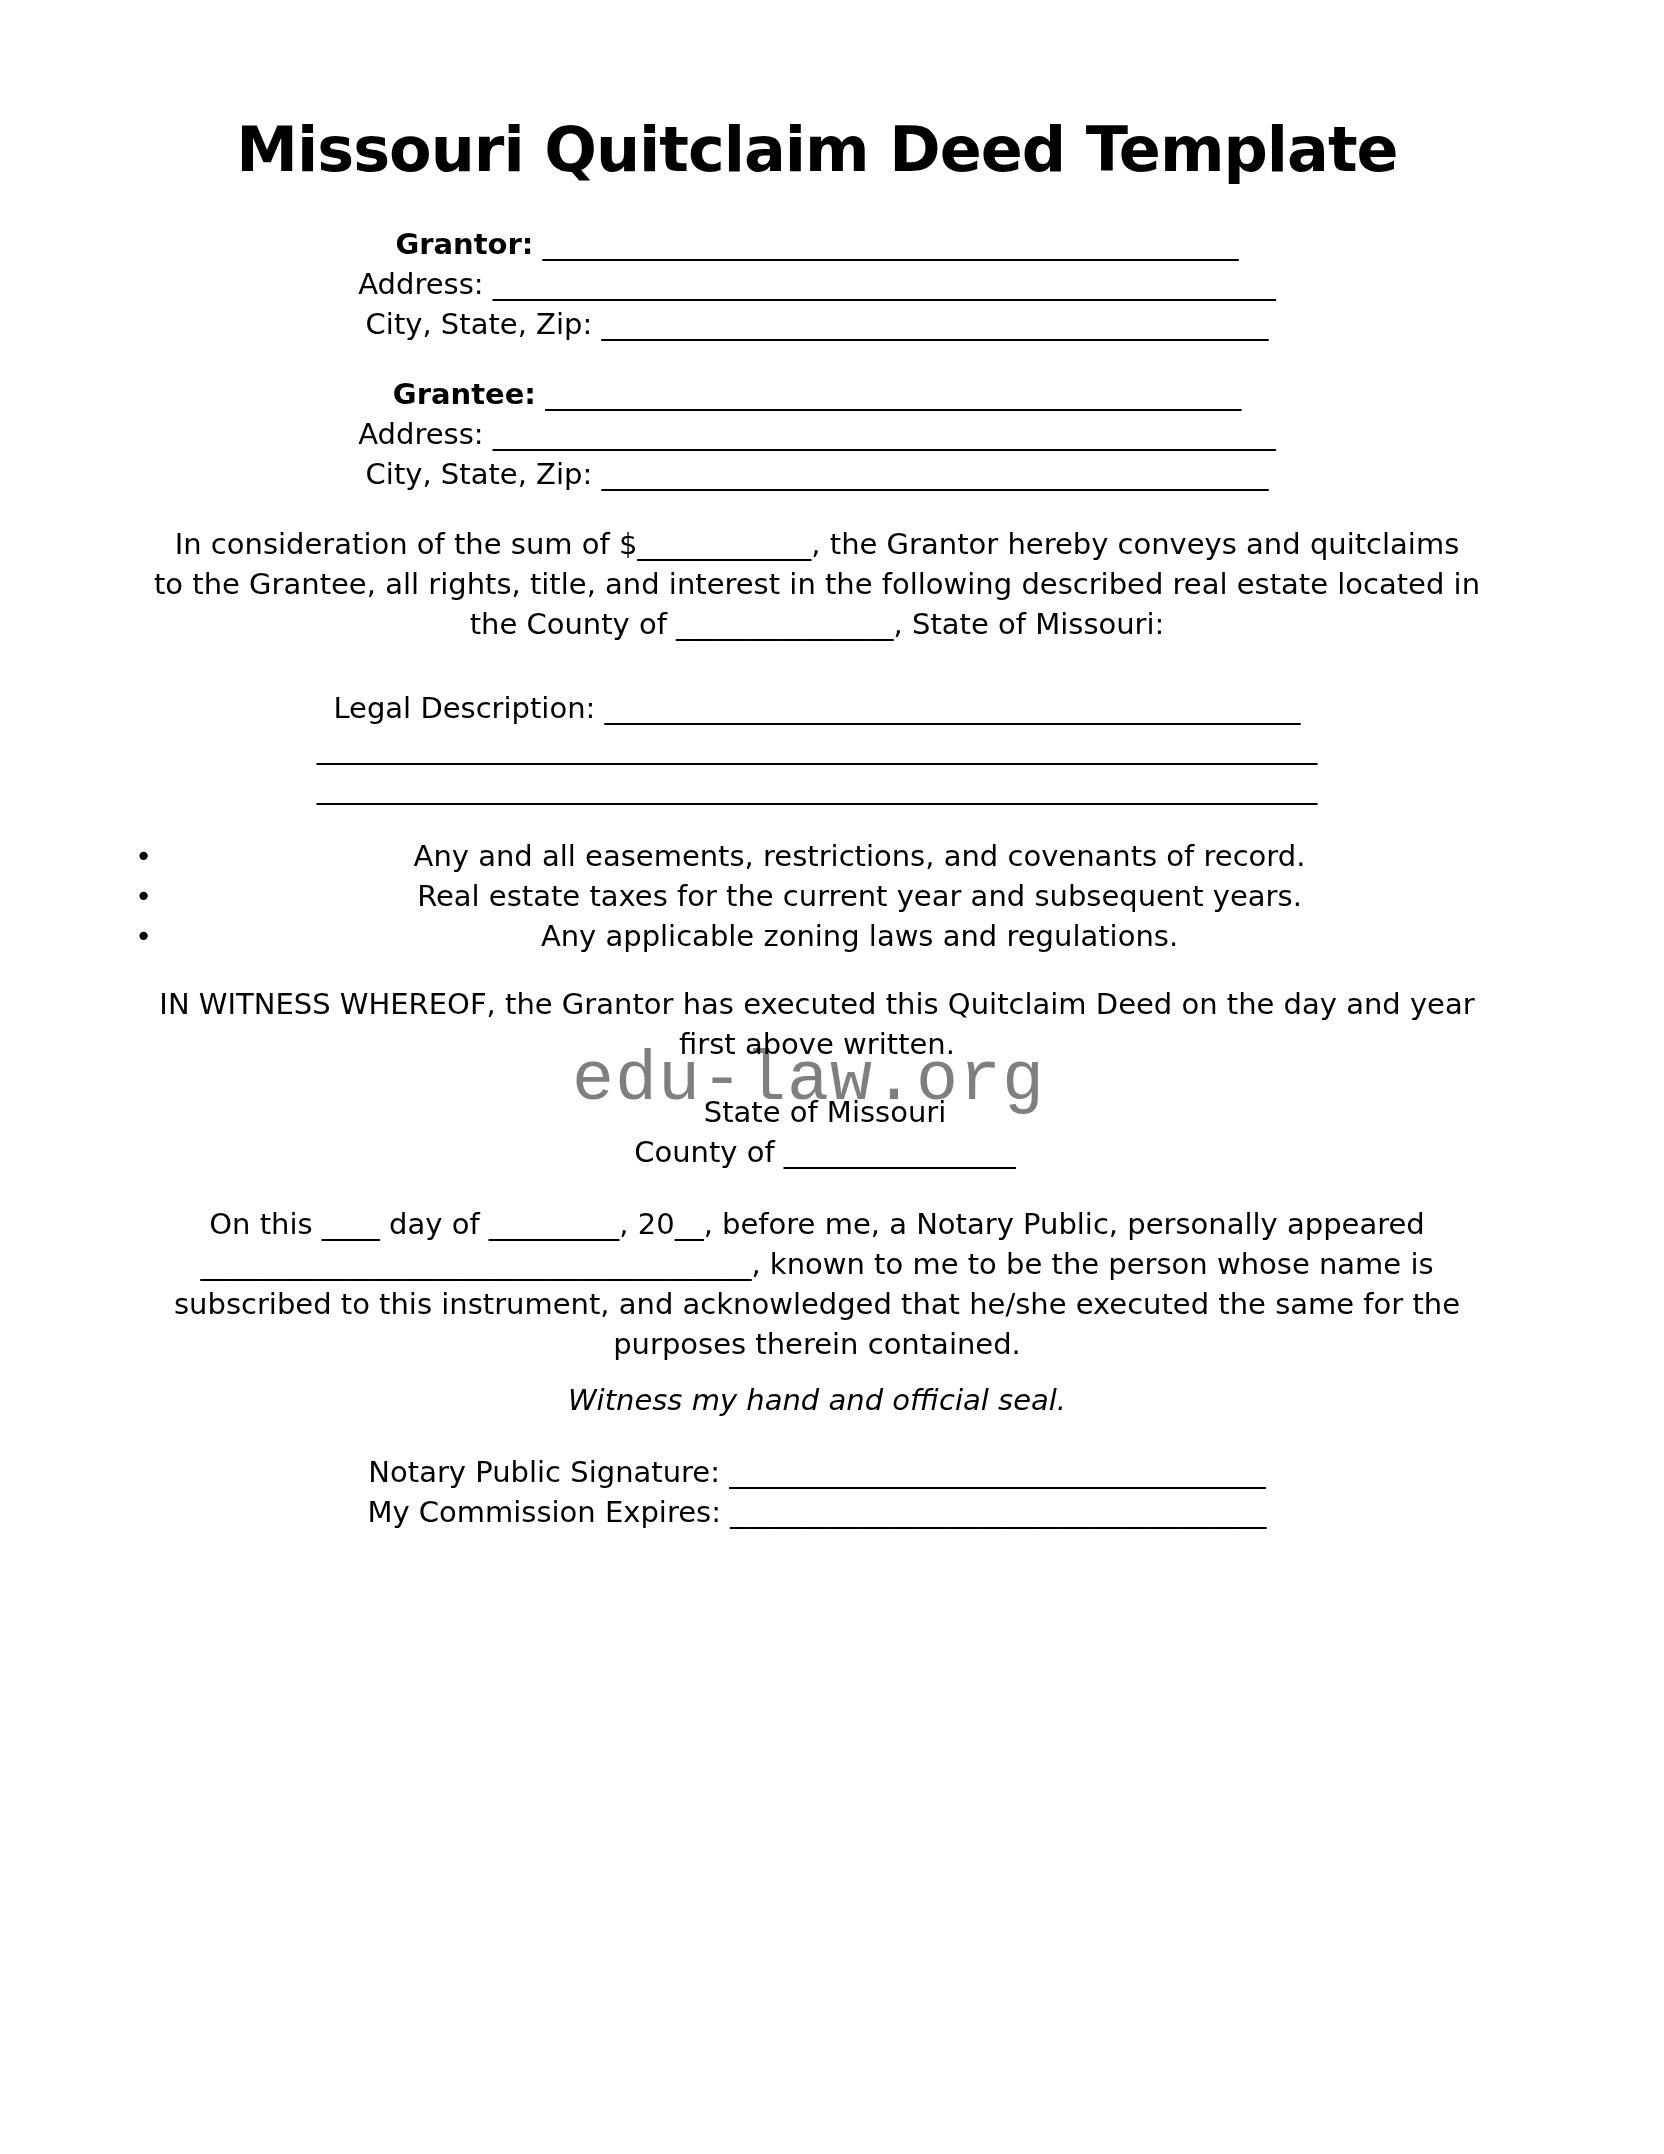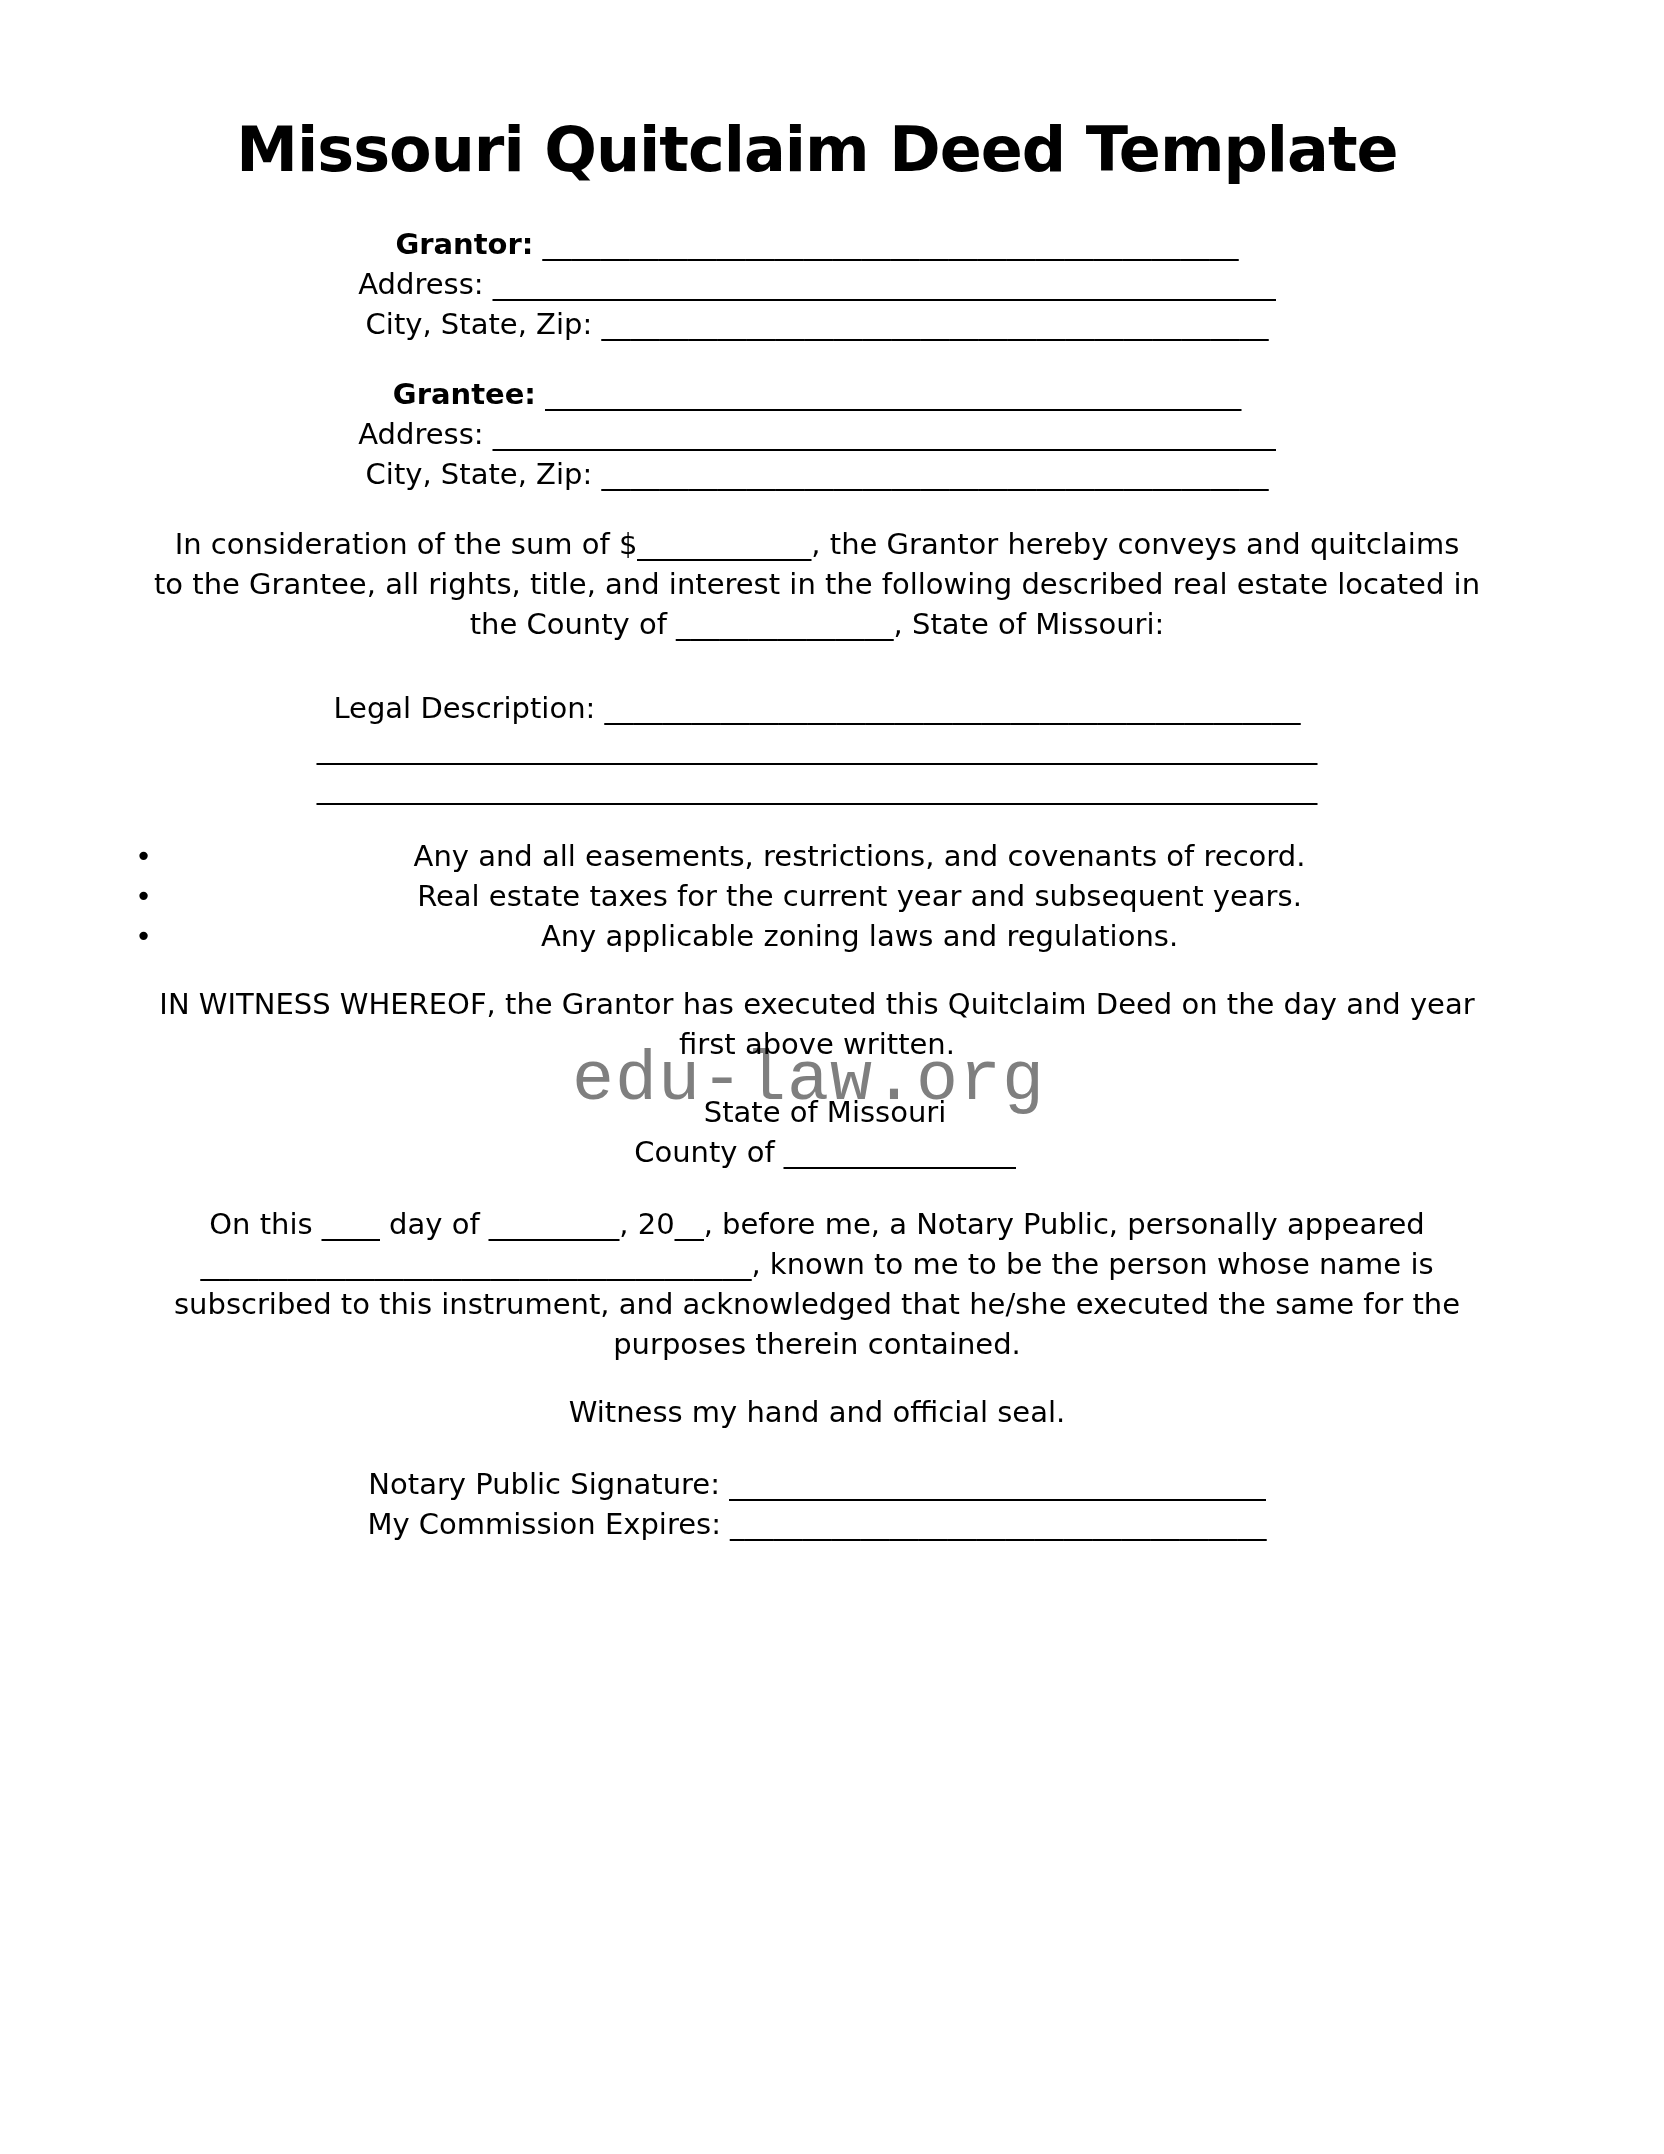--- a/index.html
+++ b/index.html
@@ -39,21 +39,21 @@
   .sec-consideration{margin-top:30px;}
   .sec-legal{margin-top:44px;}
   .sec-conveyance{margin-top:28px;}
   ul.bullets{list-style:none;margin:28px 0 0 0;padding:0;}
   ul.bullets li{position:relative;padding-left:85px;line-height:40px;white-space:nowrap;}
   ul.bullets li::before{content:"\2022";position:absolute;left:45px;top:0;}
   .sec-witness{margin-top:28px;}
   .sec-gsig{margin-top:32px;}
   .sec-venue{margin-top:28px;margin-left:16px;}
   .sec-ack{margin-top:32px;}
-  .sec-seal{margin-top:28px;}
+  .sec-seal{margin-top:16px;font-style:italic;}
   .sec-notary{margin-top:32px;}
 </style>
 </head>
 <body>
 
 <div class="page">
 
   <div class="watermark">edu-law.org</div>
 
   <div class="content">

